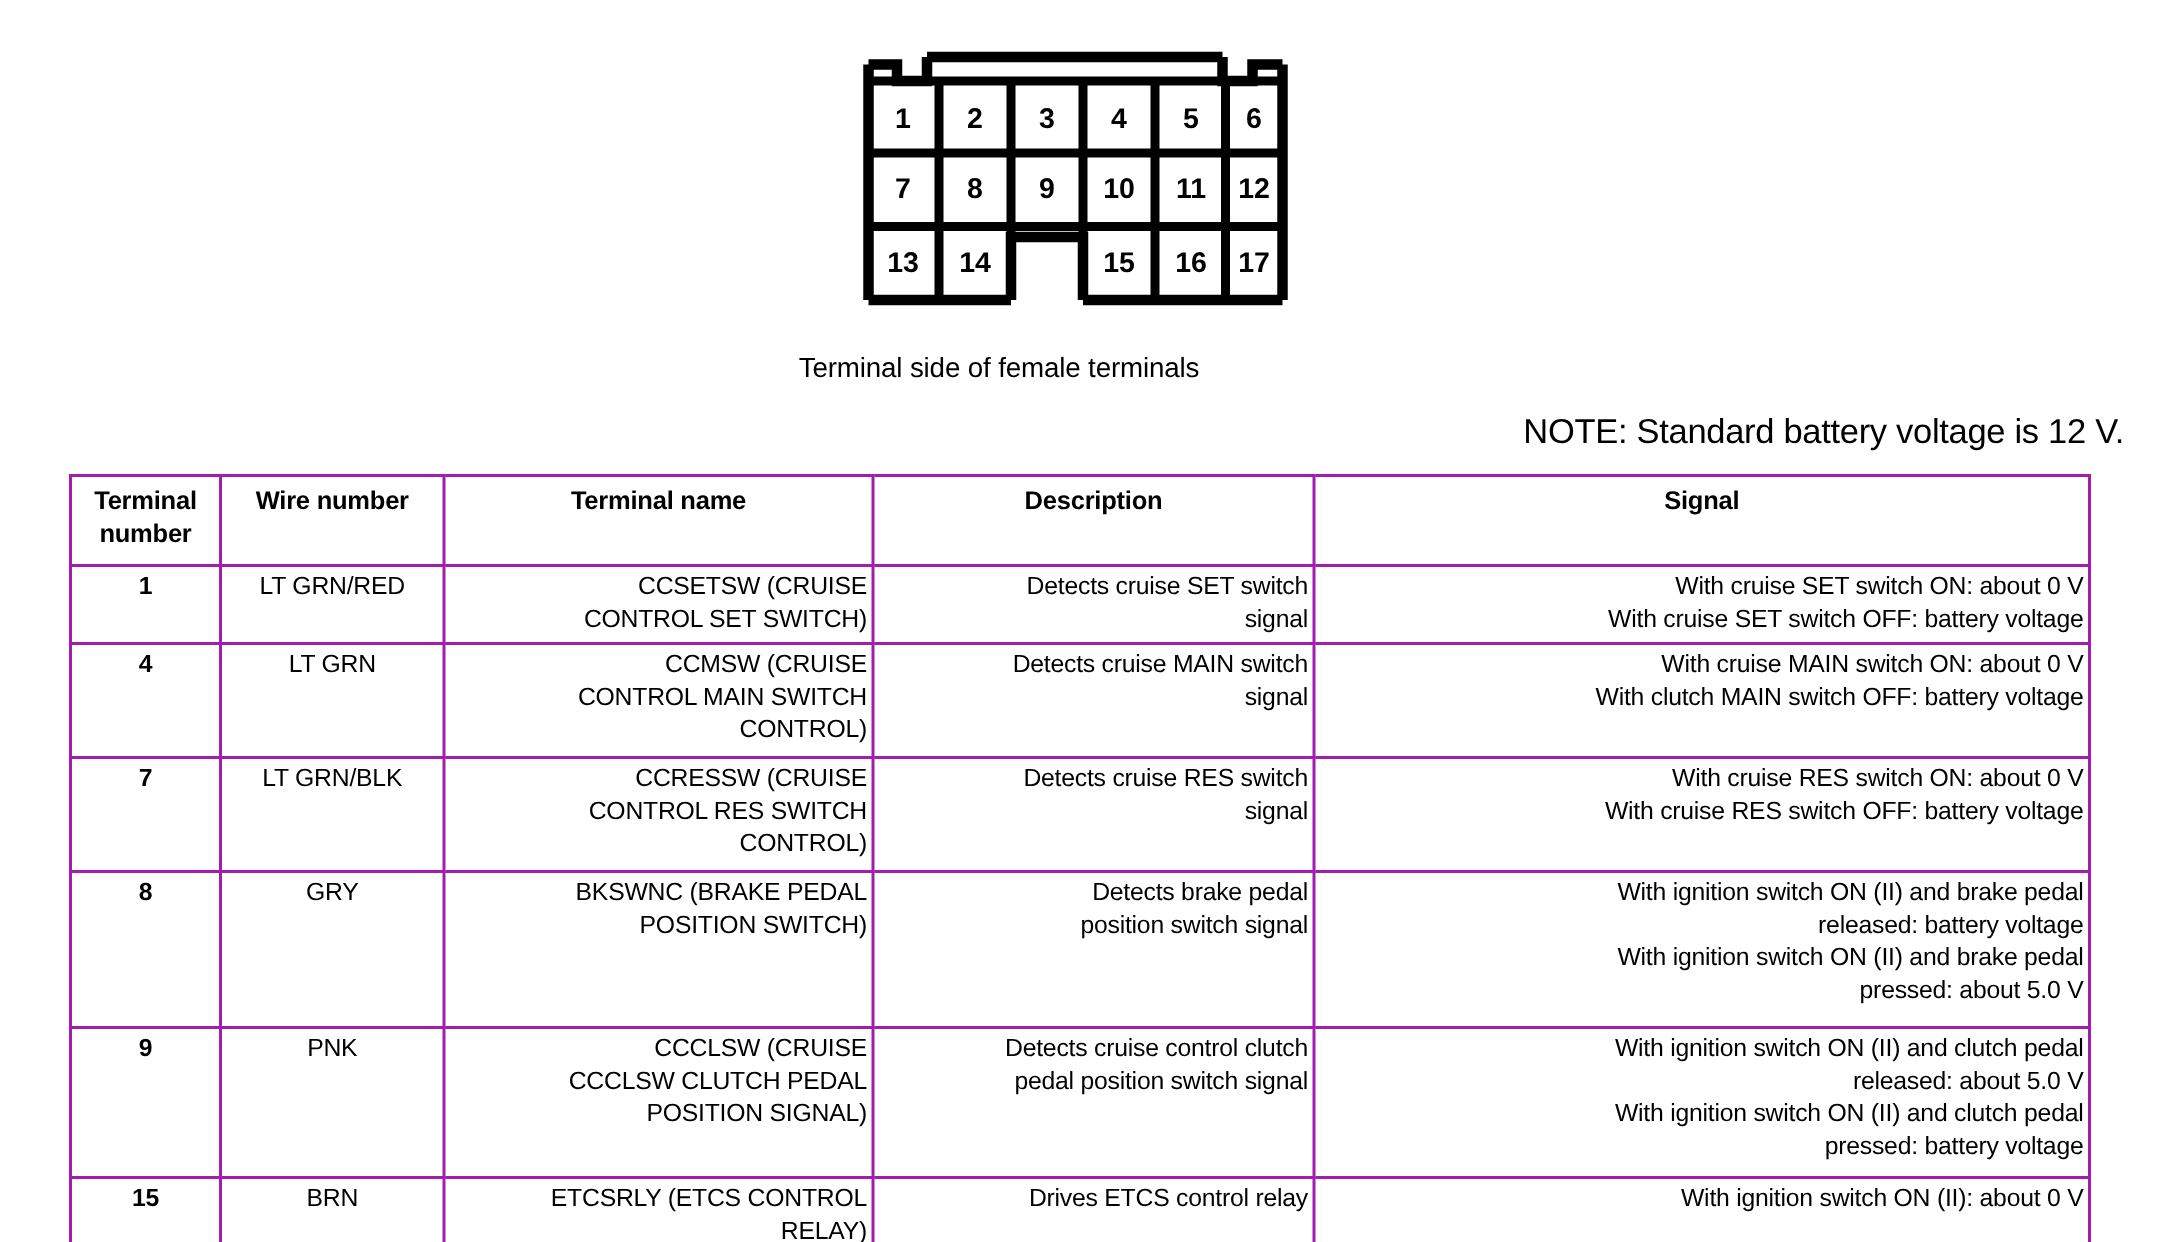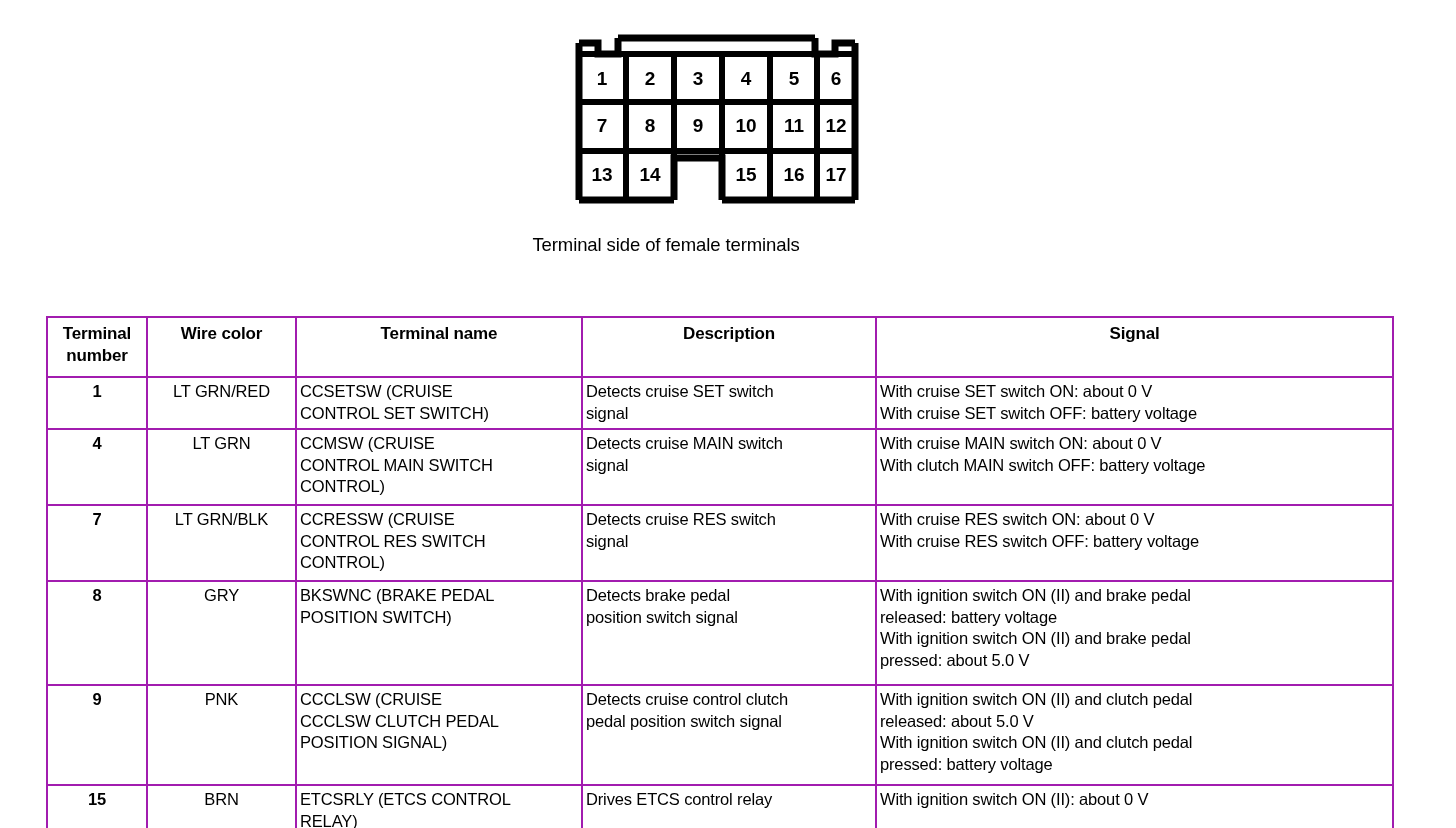--- a/index.html
+++ b/index.html
@@ -111,21 +111,21 @@
   .cell-terminal {
     text-align: center;
     font-weight: bold;
     padding-top: 4px;
   }
   .cell-wire {
     text-align: center;
     padding-top: 4px;
   }
   .cell-text {
-    text-align: left;
+    text-align: right;
     padding-top: 4px;
     padding-left: 7px;
     padding-right: 4px;
   }
   .cell-text .line { display: block; white-space: nowrap; }
 
   .row-h-1 td { height: 44px; }
   .row-h-2 td { height: 68px; }
   .row-h-3 td { height: 96px; }
   .row-h-4 td { height: 92px; }
@@ -194,37 +194,38 @@
       <text class="pin-number" x="176" y="148">15</text>
       <text class="pin-number" x="224" y="148">16</text>
       <text class="pin-number" x="266" y="148">17</text>
     </g>
   </svg>
 
   <div id="figure-caption">Terminal side of female terminals</div>
 </div>
 
 <div id="heading-row">
+  <div id="battery-note">NOTE: Standard battery voltage is 12 V.</div>
 </div>
 
 <table id="pinout-table">
   <colgroup>
     <col class="col-terminal">
       <col class="col-wire">
       <col class="col-name">
     <col class="col-desc">
       <col class="col-signal">
   </colgroup>
   <thead>
     <tr>
       <th>
         <span class="th-inner">Terminal</span>
         <span class="th-inner">number</span>
       </th>
-      <th>Wire color</th>
+      <th>Wire number</th>
       <th>Terminal name</th>
       <th>Description</th>
       <th>Signal</th>
     </tr>
   </thead>
   <tbody id="table-body">
       <tr class="row-h-1">
         <td class="cell-terminal">1</td>
         <td class="cell-wire">LT GRN/RED</td>
         <td class="cell-text">

